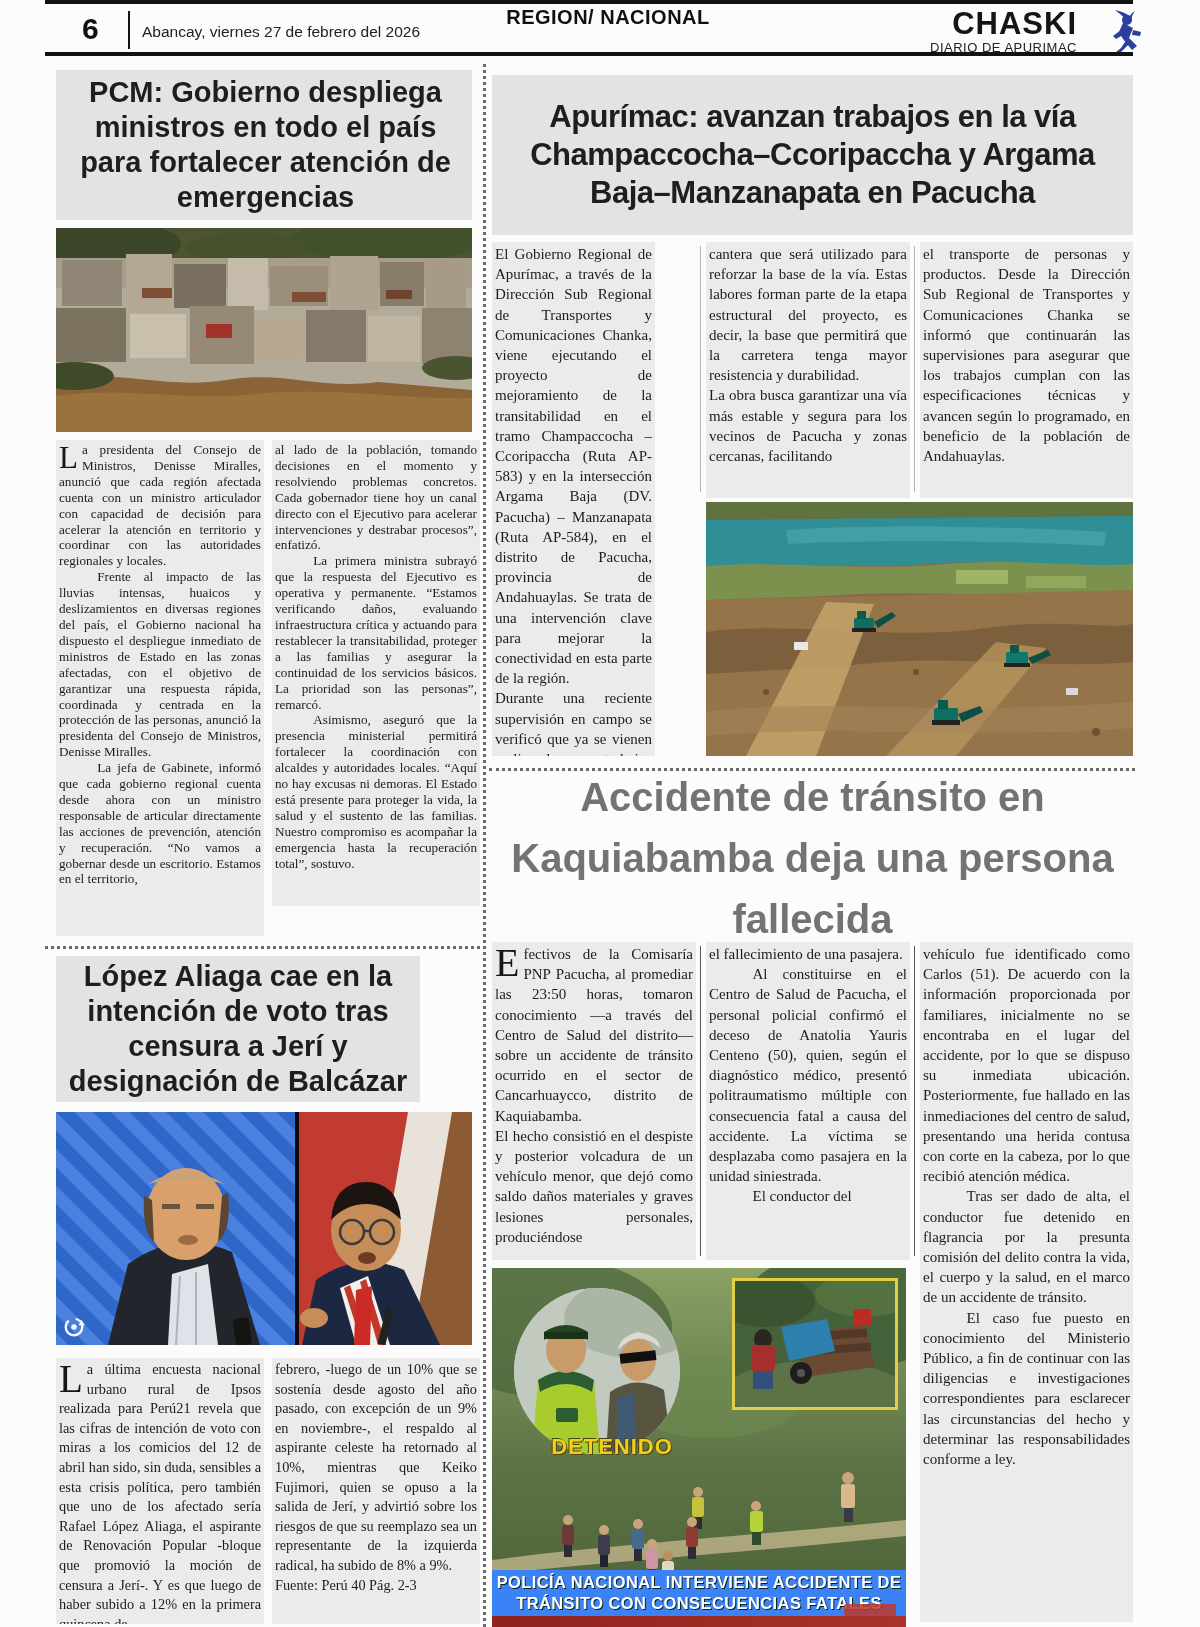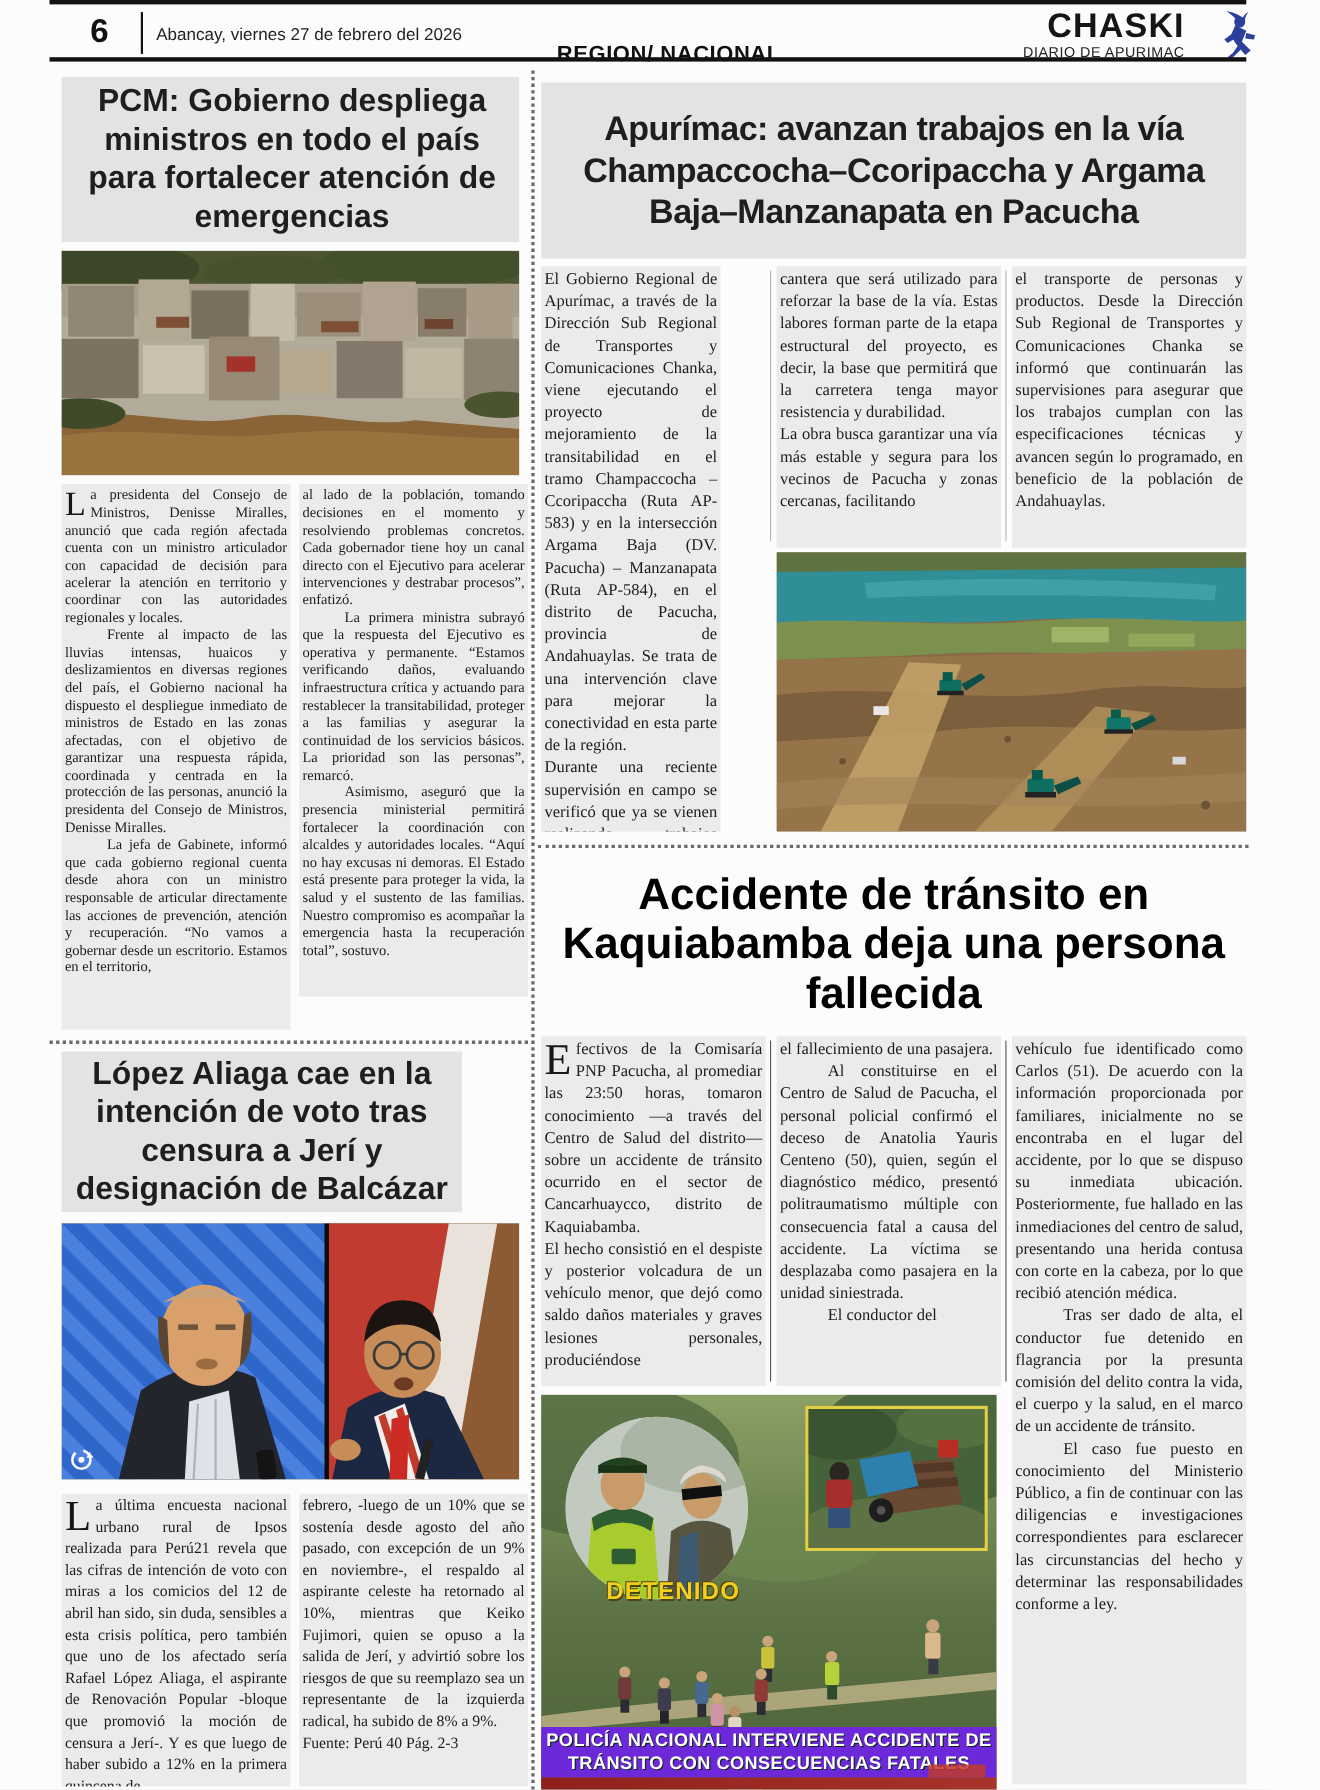--- a/index.html
+++ b/index.html
@@ -14,21 +14,21 @@
   #brand{display:flex;align-items:center;justify-content:flex-end;gap:5px;}
   #brand .btxt{text-align:right;line-height:1;}
   #brand .bname{font-family:"Liberation Sans",sans-serif;font-weight:800;font-size:31px;letter-spacing:1px;color:#151515;}
   #brand .bsub{font-family:"Liberation Sans",sans-serif;font-size:13px;letter-spacing:.5px;color:#222;margin-top:2px;}
   
   .hbox{position:absolute;background:#e3e3e3;display:flex;align-items:center;justify-content:center;
         text-align:center;font-family:"Liberation Sans",sans-serif;font-weight:700;color:#1e1e1e;padding:4px 10px;box-sizing:border-box;}
   #a1-title{font-size:29px;line-height:35px;}
   #a2-title{font-size:31px;line-height:38px;letter-spacing:-.5px;}
   #a3-title{font-size:29px;line-height:35px;}
-  #a4-title{background:none;font-size:40px;line-height:45px;color:#000000;}
+  #a4-title{background:none;font-size:40px;line-height:61px;color:#737373;}
   
   .bcol{position:absolute;background:#ebebeb;text-align:justify;overflow:hidden;color:#1c1c1c;
         padding:2px 3px;box-sizing:border-box;hyphens:auto;-webkit-hyphens:auto;}
   .bcol p{margin:0;}
   .bcol p.ind{text-indent:2.9em;}
   .f-a1{font-size:13.2px;line-height:15.9px;}
   .f-a3{font-size:14.3px;line-height:19.6px;}
   .f-r{font-size:15px;line-height:20.2px;}
   .dropcap{float:left;font-family:"Liberation Serif",serif;font-weight:400;color:#161616;}
   .dc-a1{font-size:31px;line-height:27px;padding:2px 4px 0 0;}
@@ -44,37 +44,37 @@
   .photo svg{display:block;width:100%;height:100%;}
   #credit-icon{position:absolute;left:7px;bottom:7px;width:22px;height:22px;opacity:.95;}
   
   #det-circle{position:absolute;left:22px;top:20px;width:166px;height:166px;border-radius:50%;overflow:hidden;
               background:linear-gradient(#d9ddd5,#a9b1a5);}
   #det-label{position:absolute;left:30px;top:166px;width:180px;text-align:center;
              font-family:"Liberation Sans",sans-serif;font-weight:800;font-size:22px;letter-spacing:1px;
              color:#f2cf1d;text-shadow:1px 1px 0 #4c4413,-1px -1px 0 #4c4413;}
   #crash-inset{position:absolute;left:240px;top:10px;width:166px;height:132px;border:3px solid #e3cf45;
                box-sizing:border-box;background:#46623b;overflow:hidden;}
-  #photo-caption{position:absolute;left:0;top:302px;width:414px;height:46px;background:#6d28d9;
+  #photo-caption{position:absolute;left:0;top:302px;width:414px;height:46px;background:#3b82f6;
                  display:flex;flex-direction:column;align-items:center;justify-content:center;
                  font-family:"Liberation Sans",sans-serif;font-weight:800;color:#fff;font-size:16.5px;
                  letter-spacing:.4px;line-height:21px;text-shadow:1px 1px 0 #08241a;}
   #red-strip{position:absolute;left:0;top:348px;width:414px;height:11px;background:linear-gradient(90deg,#8e211c,#a8332a);}
   #em-badge{position:absolute;left:352px;top:336px;width:52px;height:12px;background:#c0392b;border-radius:2px;opacity:.85;}
 </style>
 </head>
 <body>
 
 <div id="page">
 
   <div class="rule" style="left:45px;top:0;width:1088px;height:4px;"></div>
   <div class="abs" id="pagenum" style="left:82px;top:12px;">6</div>
   <div class="rule" style="left:128px;top:11px;width:2px;height:38px;"></div>
   <div class="abs" id="dateline" style="left:142px;top:23px;">Abancay, viernes 27 de febrero del 2026</div>
-  <div class="abs" id="section" style="left:0;right:0;top:38px;padding-left:16px;">REGION/ NACIONAL</div>
+  <div class="abs" id="section" style="left:0;right:0;top:6px;padding-left:16px;">REGION/ NACIONAL</div>
   <div class="abs" id="brand" style="left:920px;top:8px;width:225px;gap:28px;">
     <div class="btxt">
       <div class="bname">CHASKI</div>
       <div class="bsub">DIARIO DE APURIMAC</div>
     </div>
     <svg width="40" height="46" viewBox="0 0 40 46">
       <g fill="#2b3f9b">
         <circle cx="22" cy="12" r="5"></circle>
         <path d="M10 2 Q20 4 26 9 L22 13 Q16 6 10 2z"></path>
         <path d="M30 3 Q26 8 27 12 L23 11 Q26 5 30 3z"></path>

